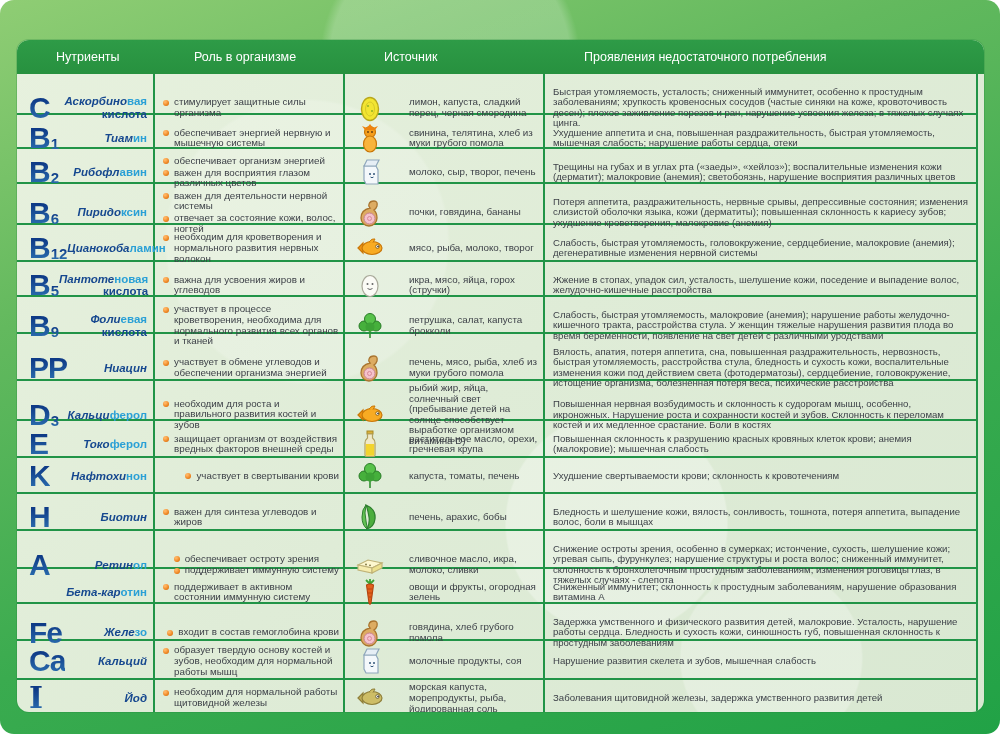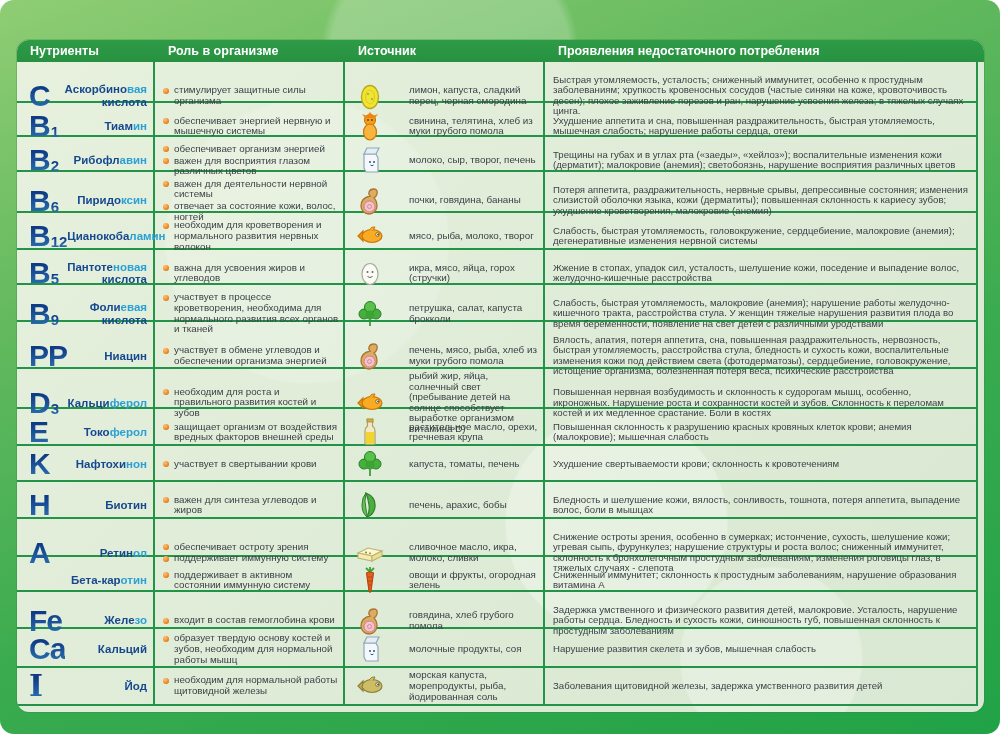--- a/index.html
+++ b/index.html
@@ -14,24 +14,25 @@
     position:absolute;left:17px;top:40px;width:967px;height:672px;
     border-radius:12px;overflow:hidden;
     background:
       radial-gradient(circle at 62% 72%, rgba(255,255,255,.30) 0 110px, rgba(255,255,255,0) 112px),
       radial-gradient(circle at 78% 92%, rgba(255,255,255,.26) 0 90px, rgba(255,255,255,0) 92px),
       radial-gradient(circle at 30% 30%, rgba(255,255,255,.18) 0 140px, rgba(255,255,255,0) 143px),
       linear-gradient(135deg,#e7f1de 0%, #dfecd7 50%, #d9e8d2 100%);
     box-shadow:0 0 0 1px rgba(30,130,60,.25);
   }
   .hdr{
-    display:grid;grid-template-columns:138px 190px 200px 433px;height:22px;
+    display:grid;grid-template-columns:138px 190px 200px 433px;height:34px;
     background:linear-gradient(180deg,var(--header-green) 0%, #27913f 100%);
-    color:#ffffff;font-weight:bold;font-size:12.5px;align-items:center;
+    color:#ffffff;font-weight:normal;font-size:12.5px;align-items:center;
     padding-right:6px;
+    padding-left:26px;
   }
   .hdr>div{padding-left:13px;white-space:nowrap;}
   .rows{padding-right:6px;}
   .row{
     display:grid;grid-template-columns:138px 190px 200px 433px;
     border-bottom:2px solid var(--grid-green);
   }
   .cell{position:relative;box-sizing:border-box;}
   .c-nutrient,.c-role,.c-source{border-right:2px solid var(--grid-green);}
   .c-def{border-right:2px solid var(--grid-green);}
@@ -43,26 +44,26 @@
     background:linear-gradient(180deg,#0e3a86 20%, #2e74b4 100%);
     -webkit-background-clip:text;background-clip:text;color:transparent;
   }
   .sym.serif{font-family:"DejaVu Serif",serif;}
   .sub{
     font-weight:bold;font-size:15px;margin-top:13px;margin-left:1px;
     background:linear-gradient(180deg,#0e3a86 20%, #2e74b4 100%);
     -webkit-background-clip:text;background-clip:text;color:transparent;
   }
   .vname{text-align:right;font-weight:bold;font-size:11.5px;line-height:12.5px;}
-  .nd{color:var(--navy);}
+  .nd{color:var(--navy);font-style:italic;}
   .nl{color:var(--light-blue);}
   .n2{display:block;color:var(--navy);}
   .n2:empty{display:none;}
   
-  .c-role{display:flex;align-items:center;padding:3px 4px 3px 8px;}
+  .c-role{display:flex;align-items:center;padding:3px 4px 3px 8px;justify-content:flex-end;}
   .c-role ul{margin:0;padding:0;list-style:none;}
   .c-role li{
     position:relative;padding-left:11px;color:var(--text);font-size:9.8px;line-height:10.8px;margin:1px 0;
   }
   .c-role li::before{
     content:"";position:absolute;left:0;top:2.5px;width:6px;height:6px;border-radius:50%;
     background:radial-gradient(circle at 35% 30%, #ffb25e 0 1px, var(--bullet-orange) 70%, #a8520a 100%);
   }
   
   .c-source{display:flex;align-items:center;padding:2px 4px 2px 6px;gap:20px;}

